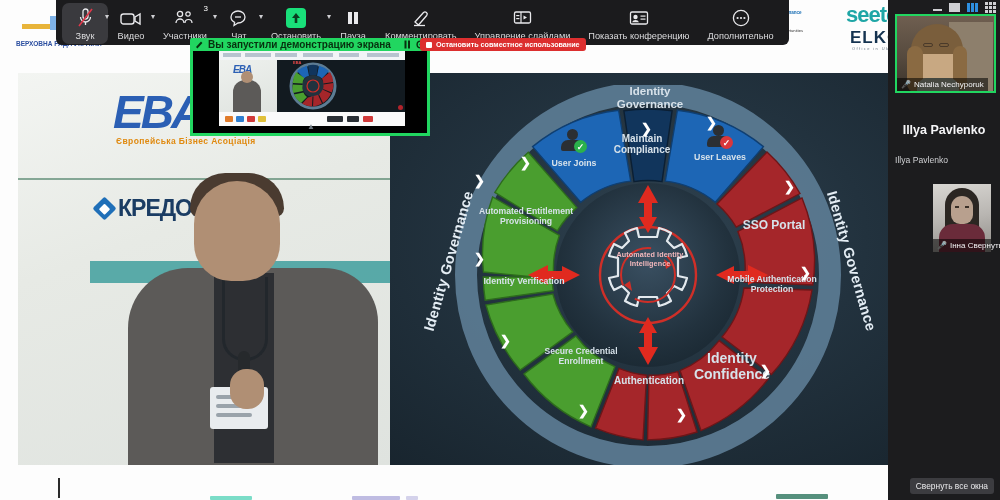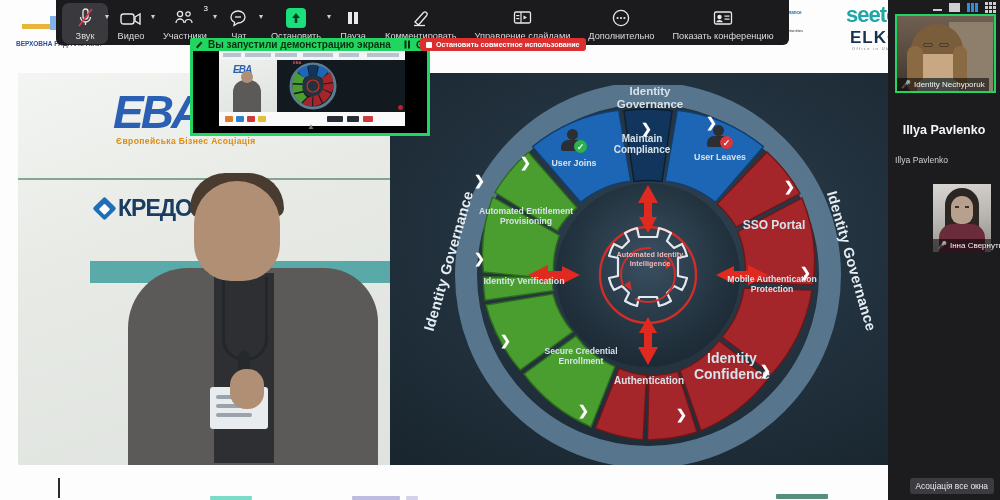--- a/index.html
+++ b/index.html
@@ -576,41 +576,41 @@
           <polygon points="10.5,5.5 14,7.5 10.5,9.5" fill="#e9e9ec"></polygon>
           <rect x="3.2" y="5" width="3.2" height="1.2" fill="#e9e9ec"></rect>
           <rect x="3.2" y="8" width="3.2" height="1.2" fill="#e9e9ec"></rect>
         </svg>
       </div>
       <div class="tb-label">Управление слайдами</div>
     </div>
 
     <div class="tb-item">
       <div class="tb-ico">
-        <svg width="18" height="18" viewBox="0 0 18 18">
-          <circle cx="9" cy="9" r="7.6" fill="none" stroke="#e9e9ec" stroke-width="1.3"></circle>
-          <circle cx="5.6" cy="9" r="1.1" fill="#e9e9ec"></circle>
-          <circle cx="9" cy="9" r="1.1" fill="#e9e9ec"></circle>
-          <circle cx="12.4" cy="9" r="1.1" fill="#e9e9ec"></circle>
-        </svg>
-      </div>
-      <div class="tb-label">Дополнительно</div>
-    </div>
-
-    <div class="tb-item">
-      <div class="tb-ico">
         <svg width="20" height="16" viewBox="0 0 20 16">
           <rect x="1.5" y="2" width="17" height="12" rx="1.5" fill="none" stroke="#e9e9ec" stroke-width="1.3"></rect>
           <circle cx="6.5" cy="7" r="2.2" fill="#e9e9ec"></circle>
           <path d="M3 12.3 a3.8 3.8 0 0 1 7 0" fill="#e9e9ec"></path>
           <rect x="11.5" y="5.5" width="5" height="1.2" fill="#e9e9ec"></rect>
           <rect x="11.5" y="8.5" width="5" height="1.2" fill="#e9e9ec"></rect>
         </svg>
       </div>
       <div class="tb-label">Показать конференцию</div>
+    </div>
+
+    <div class="tb-item">
+      <div class="tb-ico">
+        <svg width="18" height="18" viewBox="0 0 18 18">
+          <circle cx="9" cy="9" r="7.6" fill="none" stroke="#e9e9ec" stroke-width="1.3"></circle>
+          <circle cx="5.6" cy="9" r="1.1" fill="#e9e9ec"></circle>
+          <circle cx="9" cy="9" r="1.1" fill="#e9e9ec"></circle>
+          <circle cx="12.4" cy="9" r="1.1" fill="#e9e9ec"></circle>
+        </svg>
+      </div>
+      <div class="tb-label">Дополнительно</div>
     </div>
   </div>
 
   <div class="share-bar">
     <svg width="8" height="9" viewBox="0 0 8 9">
       <path d="M1 7 L6 1.5 L7.4 3 L2.4 8.4 z" fill="#07310f"></path>
     </svg>
     <div class="share-bar-txt">Вы запустили демонстрацию экрана</div>
     <svg width="7" height="9" viewBox="0 0 7 9" style="margin-left:auto">
       <rect x="0.5" y="0.5" width="2" height="8" fill="#07310f"></rect>
@@ -705,37 +705,37 @@
       <div style="position:absolute;left:18px;top:14px;width:44px;height:64px;background:#c8a882;border-radius:22px 22px 6px 6px;"></div>
       <div style="position:absolute;left:14px;top:8px;width:52px;height:30px;background:#7a5e3c;border-radius:26px 26px 4px 4px;"></div>
       <div style="position:absolute;left:10px;top:30px;width:16px;height:46px;background:#8a6a42;border-radius:8px;"></div>
       <div style="position:absolute;left:56px;top:30px;width:14px;height:44px;background:#8a6a42;border-radius:8px;"></div>
       <div style="position:absolute;left:24px;top:26px;width:32px;height:6px;"></div>
       <div style="position:absolute;left:26px;top:27px;width:10px;height:4px;border:1px solid #4a3a2a;border-radius:2px;"></div>
       <div style="position:absolute;left:42px;top:27px;width:10px;height:4px;border:1px solid #4a3a2a;border-radius:2px;"></div>
       <div style="position:absolute;left:20px;top:62px;width:42px;height:17px;background:#9aa08e;border-radius:10px 10px 0 0;"></div>
       <div class="tile-name">
         <span class="mute-ico">🎤</span>
-        <span>Identity Nechyporuk</span>
+        <span>Natalia Nechyporuk</span>
       </div>
     </div>
 
     <div class="big-name" style="top:123px;">Illya Pavlenko</div>
 
     <div class="small-name" style="top:155px;">Illya Pavlenko</div>
 
     <div class="tile" style="left:45px;top:184px;height:68px;width:58px;">
       <div class="f-bg" style="background:linear-gradient(170deg,#d8d6d2 0%,#b9b6b2 50%,#8f8c88 100%);"></div>
       <div style="position:absolute;left:12px;top:4px;width:34px;height:40px;background:#2b2622;border-radius:18px 18px 0 0;"></div>
       <div style="position:absolute;left:18px;top:12px;width:22px;height:28px;background:#b8a08e;border-radius:11px 11px 9px 9px;"></div>
       <div style="position:absolute;left:22px;top:22px;width:4px;height:2px;background:#3a3028;"></div>
       <div style="position:absolute;left:32px;top:22px;width:4px;height:2px;background:#3a3028;"></div>
       <div style="position:absolute;left:6px;top:40px;width:46px;height:28px;background:#6a2b3a;border-radius:14px 14px 0 0;"></div>
     </div>
     <div class="tile-name" style="left:45px;top:239px;width:58px;">
       <span class="mute-ico">🎤</span>
       <span>Інна Свернуть</span>
     </div>
 
-    <div class="minimize-all">Асоціація все окна</div>
+    <div class="minimize-all">Свернуть все окна</div>
   </div>
 
 </div>
 
 </body></html>

